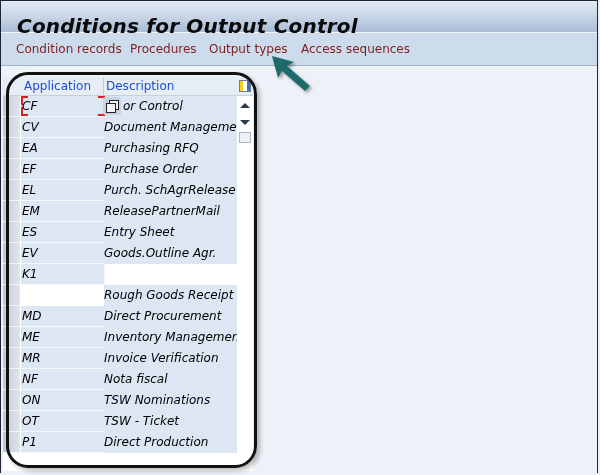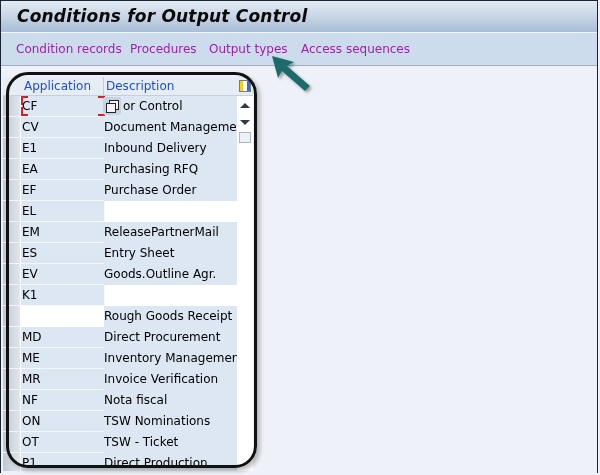--- a/index.html
+++ b/index.html
@@ -13,32 +13,32 @@
       position: absolute; left: 0; top: 0; width: 598px; height: 473px;
       border: 1px solid #1b2430; border-right: 2px solid #1b2430; border-bottom: 2px solid #1b2430;
       box-sizing: border-box;
     }
     .title-bar {
       position: absolute; left: 1px; top: 1px; width: 596px; height: 31px;
       background: linear-gradient(to bottom, #e3ebf4 0%, #c5d3e4 55%, #a9bdd6 100%);
       border-bottom: 1px solid #f3f6fa;
     }
     .title {
-      position: absolute; left: 16px; top: 5px;
+      position: absolute; left: 16px; top: 13px;
       font-family: "DejaVu Sans", sans-serif;
-      font-weight: bold; font-style: italic; font-size: 17px; color: #0a0a0a;
+      font-weight: bold; font-style: italic; font-size: 20px; color: #0a0a0a;
       letter-spacing: 0.2px;
     }
     .menu-bar {
       position: absolute; left: 1px; top: 33px; width: 596px; height: 32px;
       background: #cddcec;
       border-bottom: 1px solid #9fb0c4;
     }
     .menu-item {
-      position: absolute; top: 9px; font-size: 12px; color: #a21caf; cursor: pointer;
+      position: absolute; top: 9px; font-size: 12px; color: #7f1d1d; cursor: pointer;
       white-space: nowrap;
     }
     .content {
       position: absolute; left: 1px; top: 66px; width: 596px; height: 407px;
       background: #eef1f7;
     }
     .grid {
       position: absolute; left: 3px; top: 77px; width: 250px; height: 394px;
       background: #ffffff; overflow: hidden;
     }
@@ -50,21 +50,21 @@
       position: absolute; top: 2px; font-size: 12px; color: #1d4ed8;
     }
     .hdr-sep { position: absolute; top: 0; width: 1px; height: 18px; background: #c0cbd8; }
     .layout-icon {
       position: absolute; left: 236px; top: 3px; width: 12px; height: 12px;
       border: 1px solid #6b7d95; box-sizing: border-box; background: #fff;
       display: flex;
     }
     .layout-icon span { flex: 1; }
     .rows {
-      position: absolute; left: 0; top: 19px; width: 234px;
+      position: absolute; left: 0; top: 19px; width: 234px; font-style: italic;
     }
     .row { position: relative; height: 21px; }
     .row-sel {
       position: absolute; left: 0; top: 0; width: 17px; height: 20px;
       background: linear-gradient(to right, #bfc8d4, #e1e6ec);
       border-bottom: 1px solid #f2f4f7;
     }
     .cell-app {
       position: absolute; left: 18px; top: 0; width: 82px; height: 20px;
       background: #dce7f3; border-bottom: 1px solid #f5f8fb; border-right: 1px solid #f5f8fb;
@@ -158,36 +158,32 @@
           <span class="sq2"></span>
         </div>
     </div>
     <div class="row">
       <div class="row-sel"></div>
       <div class="cell-app">CV</div>
       <div class="cell-desc">Document Management</div>
     </div>
     <div class="row">
       <div class="row-sel"></div>
-      <div class="cell-app">E1</div>
-      <div class="cell-desc">Inbound Delivery</div>
-    </div>
-    <div class="row">
-      <div class="row-sel"></div>
       <div class="cell-app">EA</div>
       <div class="cell-desc">Purchasing RFQ</div>
     </div>
     <div class="row">
       <div class="row-sel"></div>
       <div class="cell-app">EF</div>
       <div class="cell-desc">Purchase Order</div>
     </div>
     <div class="row">
       <div class="row-sel"></div>
       <div class="cell-app">EL</div>
+      <div class="cell-desc">Purch. SchAgrRelease</div>
     </div>
     <div class="row">
       <div class="row-sel"></div>
       <div class="cell-app">EM</div>
       <div class="cell-desc">ReleasePartnerMail</div>
     </div>
     <div class="row">
       <div class="row-sel"></div>
       <div class="cell-app">ES</div>
       <div class="cell-desc">Entry Sheet</div>

